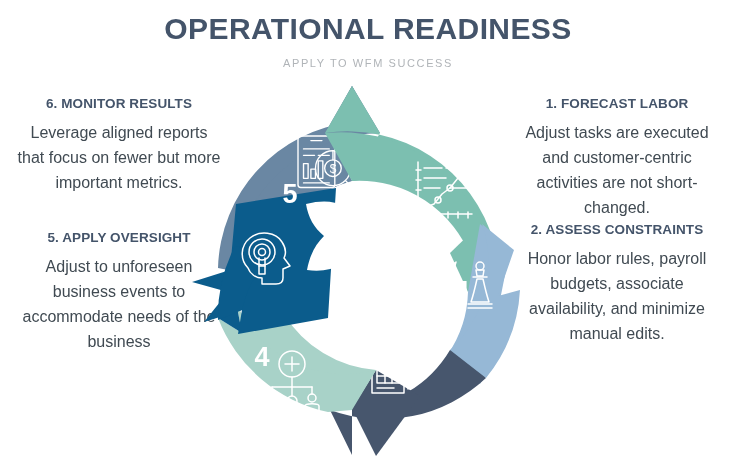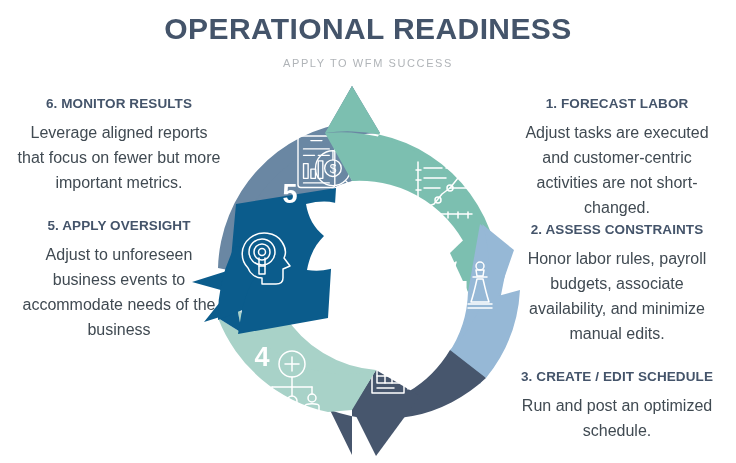--- a/index.html
+++ b/index.html
@@ -64,21 +64,21 @@
     font-size: 16px;
     color: #404a52;
     line-height: 1.55;
     margin: 0;
   }
 
   .left  { left: 16px;  text-align: center; }
   .right { left: 514px; text-align: center;  }
 
   .b6 { top: 96px; }
-  .b5 { top: 218px; }
+  .b5 { top: 230px; }
   .b4 { top: 367px; }
   .b1 { top: 96px; }
   .b2 { top: 222px; }
   .b3 { top: 369px; }
 
   
   .wheel-wrap {
     position: absolute;
     left: 180px;
     top: 78px;
@@ -119,24 +119,20 @@
   <div class="block right b1">
     <p class="block-title">1. FORECAST LABOR</p>
     <p class="block-body">Adjust tasks are executed and customer-centric activities are not short-changed.</p>
   </div>
 
   <div class="block right b2">
     <p class="block-title">2. ASSESS CONSTRAINTS</p>
     <p class="block-body">Honor labor rules, payroll budgets, associate availability, and minimize manual edits.</p>
   </div>
 
-  <div class="block right b3">
-    <p class="block-title">3. CREATE / EDIT SCHEDULE</p>
-    <p class="block-body">Run and post an optimized schedule.</p>
-  </div>
 
   <div class="wheel-wrap">
     <svg width="344" height="385" viewBox="0 0 344 385" xmlns="http://www.w3.org/2000/svg">
 
       <g>
         <path d="M 172 8 L 196 52 L 172 44
                  A 151 151 0 0 0 38 190
                  L 63 195 L 112 125
                  A 96 96 0 0 1 172 103
                  L 148 52 Z

